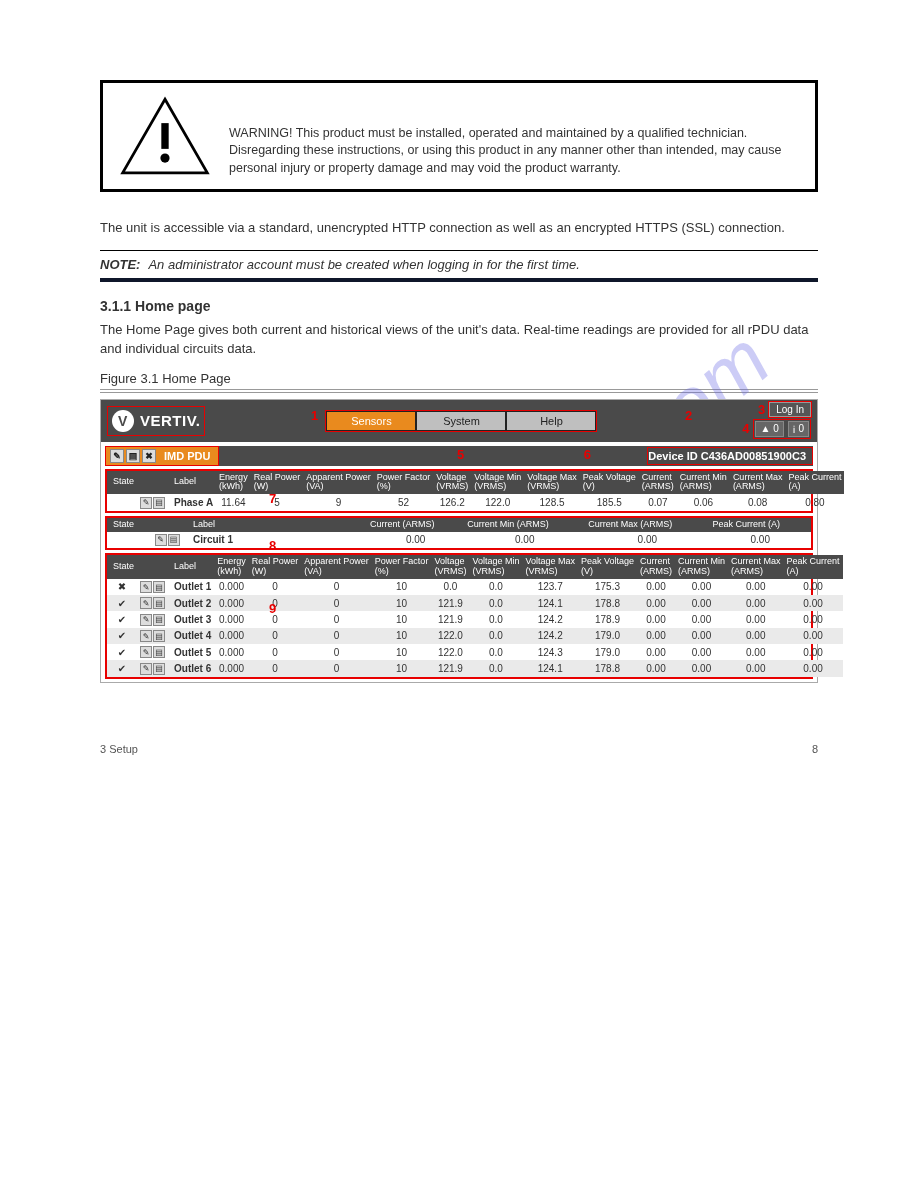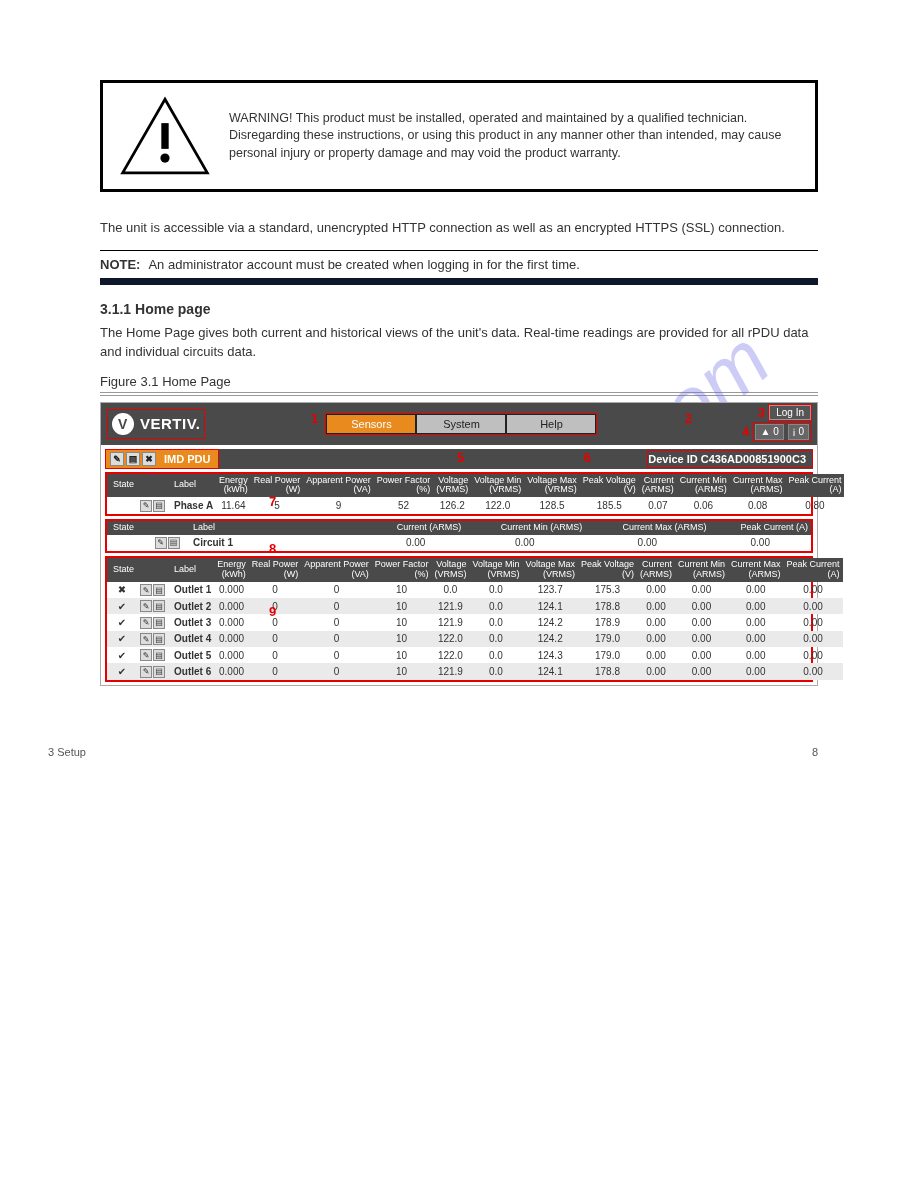--- a/index.html
+++ b/index.html
@@ -22,39 +22,40 @@
     left: 120px;
     width: 700px;
     height: 500px;
     pointer-events: none;
     z-index: 0;
   }
   .warning-box {
     border: 3px solid #000;
     padding: 12px 16px;
     display: flex;
-    align-items: center;
+    align-items: flex-end;
     gap: 18px;
     margin-bottom: 26px;
   }
   .warning-icon svg { display: block; }
   .warning-text { font-size: 12.5px; line-height: 1.4; }
   .section-bar {
     background: #f0f0f0;
     padding: 8px 4px;
     font-size: 15px;
     font-weight: bold;
     margin-bottom: 12px;
   }
   .body-text { font-size: 13px; line-height: 1.5; margin-bottom: 12px; }
   .note-block {
     border-top: 1px solid #000;
-    border-bottom: 7px solid #0f172a;
+    border-bottom: 4px solid #0f172a;
     padding: 6px 0;
     margin: 10px 0 16px 0;
+    font-style: italic;
   }
   .note-block .note-row { display: flex; gap: 8px; font-size: 13px; }
   .sub-heading { font-size: 14px; font-weight: bold; margin: 10px 0 6px 0; }
   .fig-caption-top { font-size: 13px; margin: 4px 0 6px 0; }
   .fig-caption-top .sep { border-top:1px solid #999; border-bottom:1px solid #999; height:4px; margin-top:3px;}
   
   .shot {
     border: 1px solid #aaa;
     width: 100%;
     background: #fff;
@@ -159,42 +160,42 @@
   }
   table.data {
     width:100%;
     border-collapse:collapse;
     font-size:9.5px;
   }
   table.data thead th {
     background:#4a4a4a; color:#fff;
     font-weight:normal;
     padding:2px 3px;
-    text-align:right;
+    text-align:left;
     white-space:nowrap;
     font-size:9px;
     line-height:1.1;
   }
   table.data thead th.lbl { text-align:left; padding-left:6px;}
   table.data tbody td {
     padding:2px 3px;
     text-align:center;
     white-space:nowrap;
     font-size:10px;
   }
   table.data tbody td.lbl { text-align:left; font-weight:bold; padding-left:6px;}
   table.data tbody tr:nth-child(even){ background:#eaeaea; }
   .state-icons { display:inline-flex; gap:1px; vertical-align:middle;}
   .state-btn { background:#ddd; border:1px solid #888; width:12px; height:12px; font-size:8px; display:inline-flex; align-items:center; justify-content:center; cursor:pointer;}
   .page-footer {
     display:flex;
     justify-content:space-between;
     font-size:11px;
     color:#555;
-    padding: 0 100px 40px 48px;
+    padding: 0 100px 40px 100px;
   }
   .check { font-size:10px; }
 </style>
 </head>
 <body>
 
 <div class="page">
   <svg class="watermark" viewBox="0 0 700 500">
     <text x="0" y="400" font-size="80" font-family="Arial" fill="rgba(110,110,230,0.35)" transform="rotate(-40 350 250)" font-style="italic">manualshive.com</text>
   </svg>

